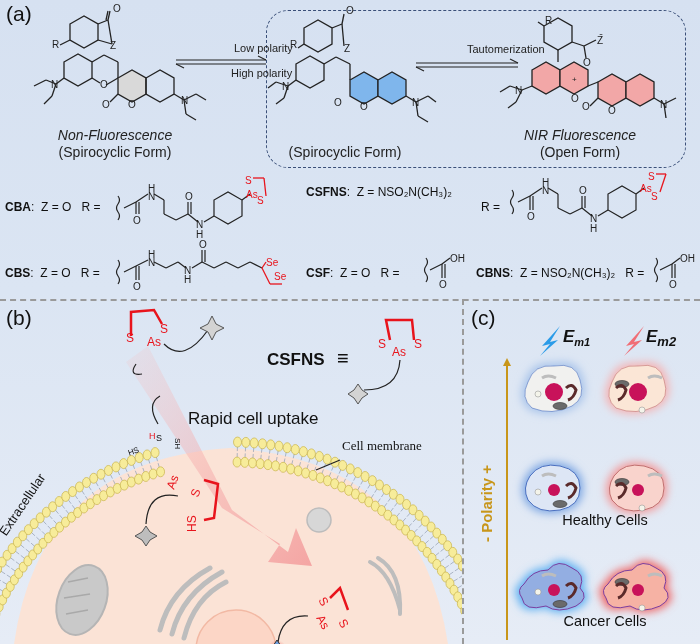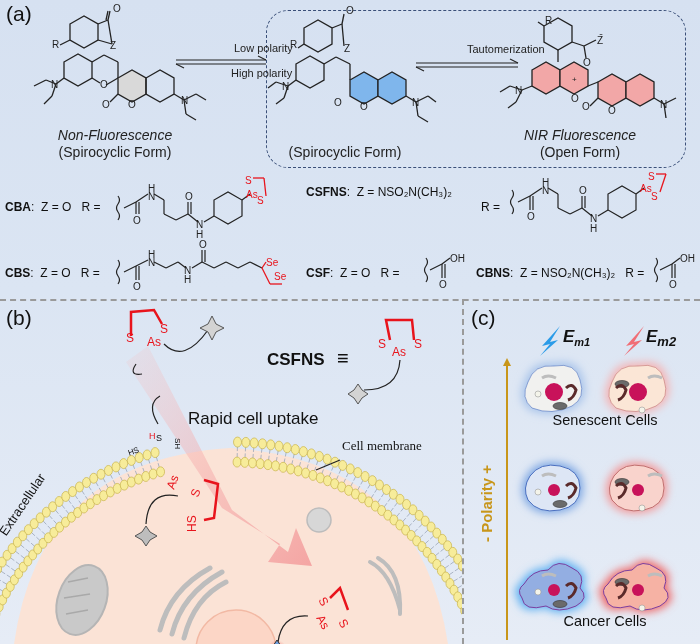--- a/index.html
+++ b/index.html
@@ -838,16 +838,16 @@
   </svg>
 
   <div class="abs" style="left:563px;top:327px;font-size:17px;font-style:italic;font-weight:bold;">
     <span>E</span><sub style="font-size:11px;">m1</sub>
   </div>
   <div class="abs" style="left:646px;top:327px;font-size:17px;font-style:italic;font-weight:bold;">
     <span>E</span><sub style="font-size:13px;">m2</sub>
   </div>
   <div class="abs" style="left:478px;top:542px;font-size:15px;font-weight:bold;color:#c8961a;transform:rotate(-90deg);transform-origin:left top;white-space:nowrap;">- Polarity +</div>
 
-  <div class="abs cell-label" style="left:520px;top:412px;width:170px;">Senescent Cells</div>
+  <div class="abs cell-label" style="left:520px;top:512px;width:170px;">Healthy Cells</div>
   <div class="abs cell-label" style="left:520px;top:613px;width:170px;">Cancer Cells</div>
 
 </div>
 
 </body></html>

